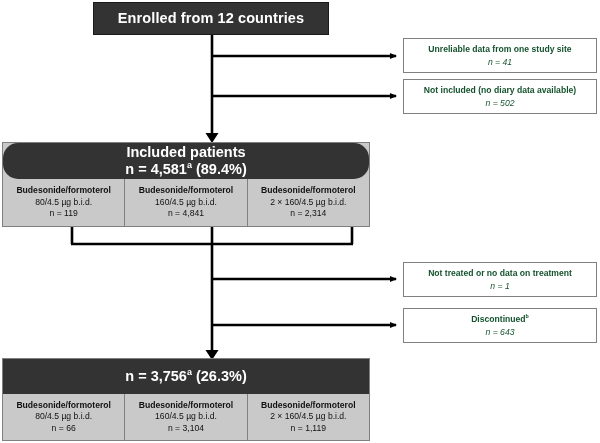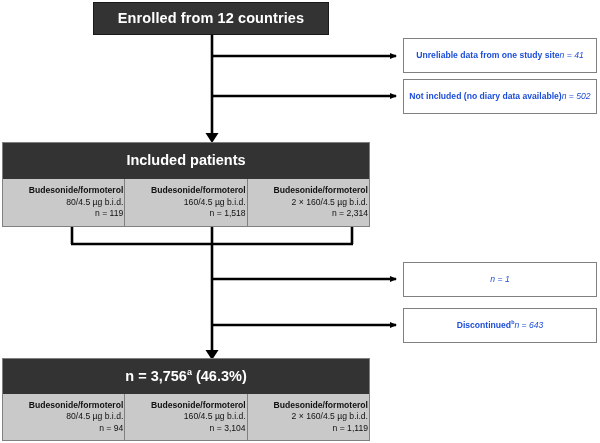--- a/index.html
+++ b/index.html
@@ -82,21 +82,21 @@
     display: flex;
     box-sizing: border-box;
     height: 48px;
   }
   .arm {
     flex: 1 1 0;
     box-sizing: border-box;
     border-left: 1px solid #808080;
     display: flex;
     flex-direction: column;
-    align-items: flex-end;
+    align-items: center;
     justify-content: center;
     text-align: center;
     color: #111111;
     padding: 2px 1px;
   }
   .arm:first-child { border-left: none; }
   .arm .t1 {
     font-size: 8.6px;
     font-weight: bold;
     line-height: 1.35;
@@ -113,24 +113,25 @@
     white-space: nowrap;
   }
 
   
   .side-box {
     position: absolute;
     box-sizing: border-box;
     background: #ffffff;
     border: 1px solid #808080;
     display: flex;
-    align-items: center;
-    justify-content: center;
-    text-align: center;
-    color: #1d4ed8;
+    flex-direction: column;
+    align-items: center;
+    justify-content: center;
+    text-align: center;
+    color: #14532d;
   }
   .side-box .s1 {
     font-size: 8.6px;
     font-weight: bold;
     line-height: 1.5;
     white-space: nowrap;
   }
   .side-box .s2 {
     font-size: 8.6px;
     line-height: 1.5;
@@ -191,60 +192,62 @@
     <div class="s1">Unreliable data from one study site</div>
     <div class="s2">n = 41</div>
   </div>
 
   <div class="side-box" style="left:403px; top:79px; width:194px; height:35px;">
     <div class="s1">Not included (no diary data available)</div>
     <div class="s2">n = 502</div>
   </div>
 
   <div class="group-box" style="left:2px; top:142px; width:368px; height:85px;">
-    <div class="group-head" style="height:36px;">
+    <div class="group-head" style="height:36px;border-radius:15px;">
       <div class="line1">Included patients</div>
+      <div class="line2"><span>n = 4,581</span><sup>a</sup><span> (89.4%)</span></div>
     </div>
     <div class="arms" style="height:47px;">
       <div class="arm">
         <div class="t1">Budesonide/formoterol</div>
         <div class="t2">80/4.5 µg b.i.d.</div>
         <div class="t3">n = 119</div>
       </div>
       <div class="arm">
         <div class="t1">Budesonide/formoterol</div>
         <div class="t2">160/4.5 µg b.i.d.</div>
-        <div class="t3">n = 1,518</div>
+        <div class="t3">n = 4,841</div>
       </div>
       <div class="arm">
         <div class="t1">Budesonide/formoterol</div>
         <div class="t2">2 × 160/4.5 µg b.i.d.</div>
         <div class="t3">n = 2,314</div>
       </div>
     </div>
   </div>
 
   <div class="side-box" style="left:403px; top:262px; width:194px; height:35px;">
+    <div class="s1">Not treated or no data on treatment</div>
     <div class="s2">n = 1</div>
   </div>
 
   <div class="side-box" style="left:403px; top:308px; width:194px; height:35px;">
     <div class="s1"><span>Discontinued</span><sup>b</sup></div>
     <div class="s2">n = 643</div>
   </div>
 
   <div class="group-box" style="left:2px; top:358px; width:368px; height:83px;">
     <div class="group-head" style="height:35px;">
-      <div class="line2"><span>n = 3,756</span><sup>a</sup><span> (46.3%)</span></div>
+      <div class="line2"><span>n = 3,756</span><sup>a</sup><span> (26.3%)</span></div>
     </div>
     <div class="arms" style="height:46px;">
       <div class="arm">
         <div class="t1">Budesonide/formoterol</div>
         <div class="t2">80/4.5 µg b.i.d.</div>
-        <div class="t3">n = 94</div>
+        <div class="t3">n = 66</div>
       </div>
       <div class="arm">
         <div class="t1">Budesonide/formoterol</div>
         <div class="t2">160/4.5 µg b.i.d.</div>
         <div class="t3">n = 3,104</div>
       </div>
       <div class="arm">
         <div class="t1">Budesonide/formoterol</div>
         <div class="t2">2 × 160/4.5 µg b.i.d.</div>
         <div class="t3">n = 1,119</div>

